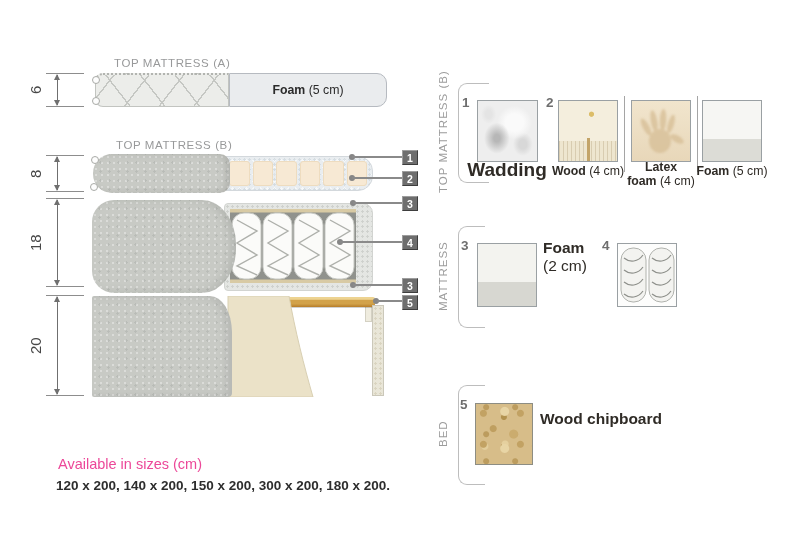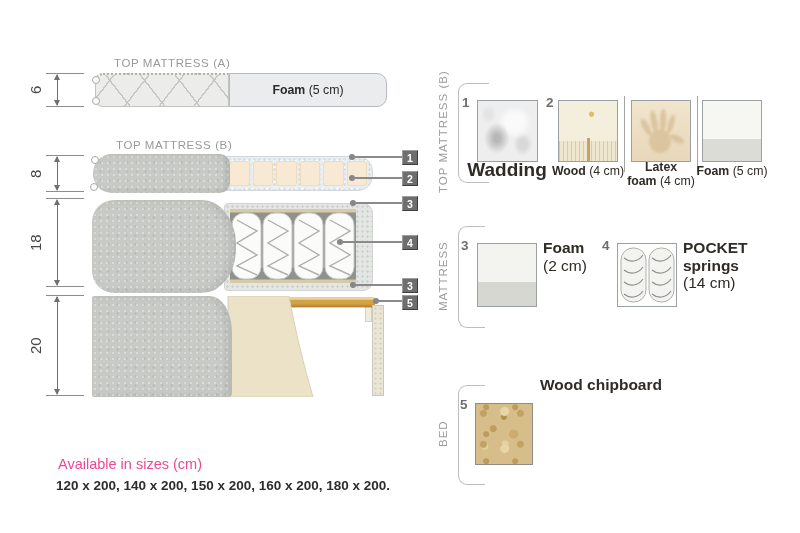--- a/index.html
+++ b/index.html
@@ -249,41 +249,36 @@
 
   <div class="lnum" style="left:602px;top:238px;">4</div>
   <div class="lbox" style="left:617px;top:243px;width:60px;height:64px;background:#fdfdfc;">
     <svg width="58" height="62" viewBox="0 0 58 62">
       <rect x="3" y="4" width="25" height="54" rx="12" fill="#f3f3f0" stroke="#b0b2ad"></rect>
       <path d="M6,14 C12,19 20,18 25,11 M6,26 C12,31 20,30 25,23 M6,38 C12,43 20,42 25,35 M6,50 C12,55 20,54 25,47" fill="none" stroke="#8e908b" stroke-width="1.2"></path>
       <rect x="31" y="4" width="25" height="54" rx="12" fill="#f3f3f0" stroke="#b0b2ad"></rect>
       <path d="M34,14 C40,19 48,18 53,11 M34,26 C40,31 48,30 53,23 M34,38 C40,43 48,42 53,35 M34,50 C40,55 48,54 53,47" fill="none" stroke="#8e908b" stroke-width="1.2"></path>
     </svg>
   </div>
-  <div class="cap-big" style="left:683px;top:239px;">
-    <div>POCKET</div>
-    <div>springs</div>
-    <div class="reg">(14 cm)</div>
-  </div>
 
   <div class="bracket" style="left:458px;top:385px;width:26px;height:98px;"></div>
   <div class="vlabel" style="left:433px;top:385px;width:20px;height:98px;">BED</div>
 
   <div class="lnum" style="left:460px;top:397px;">5</div>
   <div class="lbox" style="left:475px;top:403px;width:58px;height:62px;
        background-color:#d7bd89;border-color:#8d8d83;
        background-image:radial-gradient(circle at 20% 30%,#c2a263 0 3px,transparent 4px),
                         radial-gradient(circle at 70% 20%,#e8d5a5 0 4px,transparent 5px),
                         radial-gradient(circle at 40% 60%,#bf9f60 0 3px,transparent 4px),
                         radial-gradient(circle at 80% 70%,#cbac6e 0 4px,transparent 5px),
                         radial-gradient(circle at 55% 85%,#e5d09e 0 3px,transparent 4px),
                         radial-gradient(circle at 15% 80%,#e2cd9b 0 3px,transparent 4px),
                         radial-gradient(circle at 90% 45%,#b2924f 0 2.5px,transparent 3.5px),
                         radial-gradient(circle at 35% 12%,#bc9c5e 0 2.5px,transparent 3.5px);
        background-size:37px 31px,41px 37px,43px 41px,47px 43px,53px 47px,59px 53px,31px 29px,29px 27px;"></div>
-  <div class="cap-big" style="left:540px;top:376px;">
+  <div class="cap-big" style="left:540px;top:410px;">
     <div>Wood chipboard</div>
   </div>
 
   <div class="footer1" style="left:58px;top:456px;">Available in sizes (cm)</div>
-  <div class="footer2" style="left:56px;top:478px;">120 x 200, 140 x 200, 150 x 200, 160 x 200, 180 x 200.</div>
+  <div class="footer2" style="left:56px;top:478px;">120 x 200, 140 x 200, 150 x 200, 300 x 200, 180 x 200.</div>
 
 </div>
 
 </body></html>

